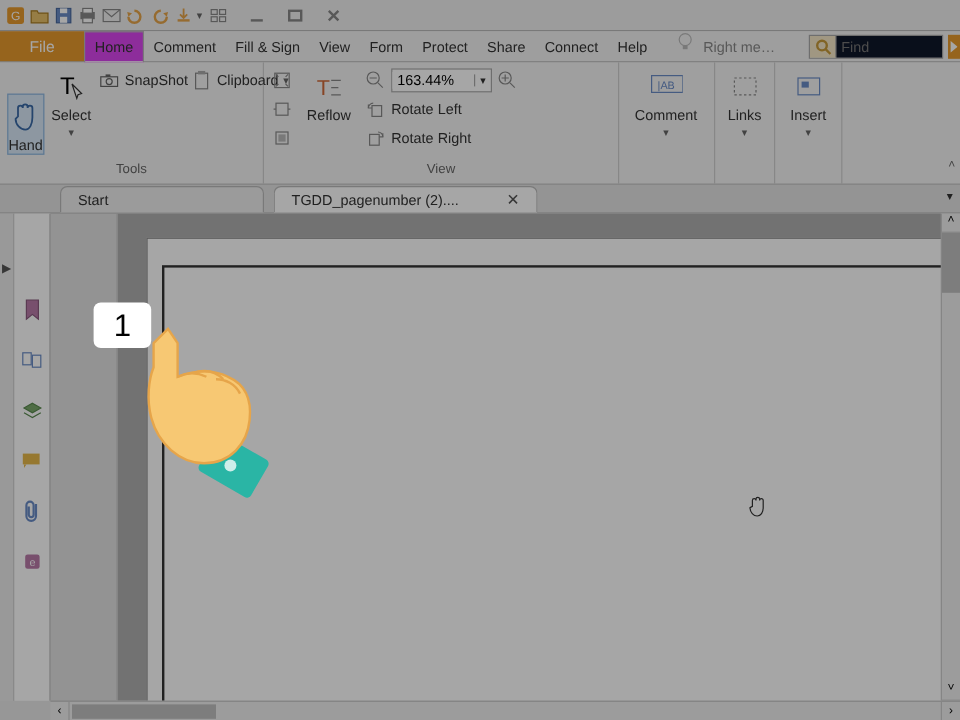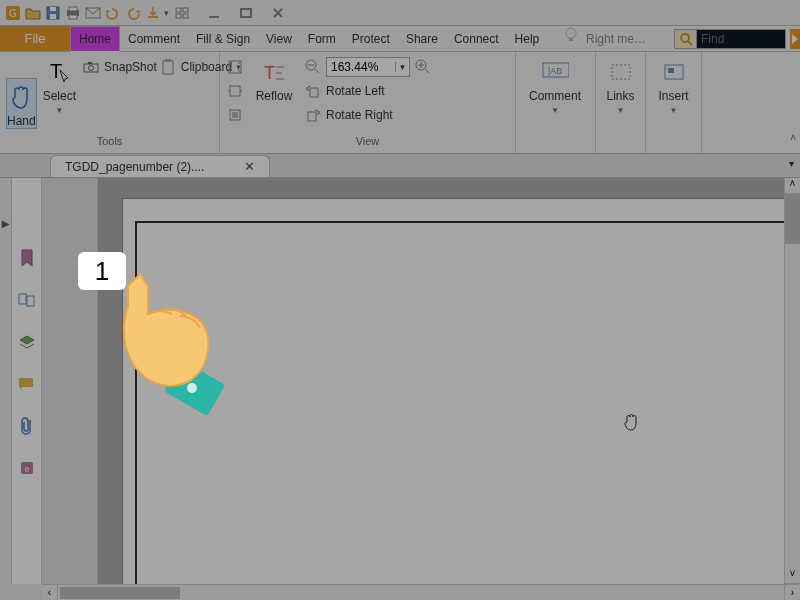--- a/index.html
+++ b/index.html
@@ -369,20 +369,23 @@
         </span>
         <span class="lbl"><span>Insert</span><br><span class="dd-caret">▾</span></span>
       </div>
     </div>
     <div class="rgroup-label"></div>
   </div>
 </div>
 <span class="ribbon-collapse">˄</span>
 
 <div class="tabstrip">
+  <div class="tab inactive" style="width:170px; justify-content:flex-start;">
+    <span>Start</span>
+  </div>
   <div class="tab" style="width:220px; justify-content:space-between;">
     <span>TGDD_pagenumber (2)....</span>
     <span class="close">✕</span>
   </div>
   <span class="tabmenu">▾</span>
 </div>
 
 <div class="main">
   <div class="sidebar-toggle">▶</div>
   <div class="left-icons">

